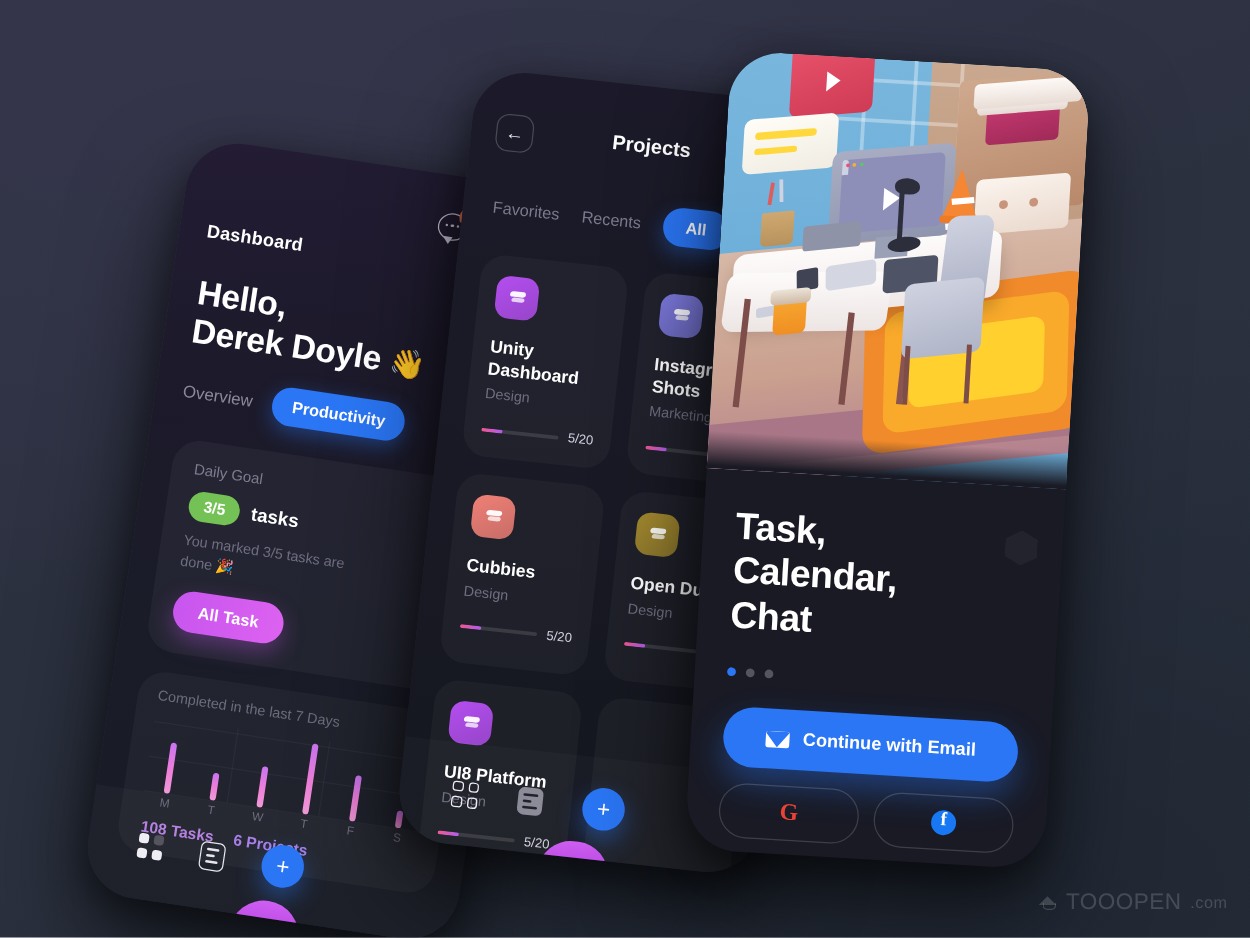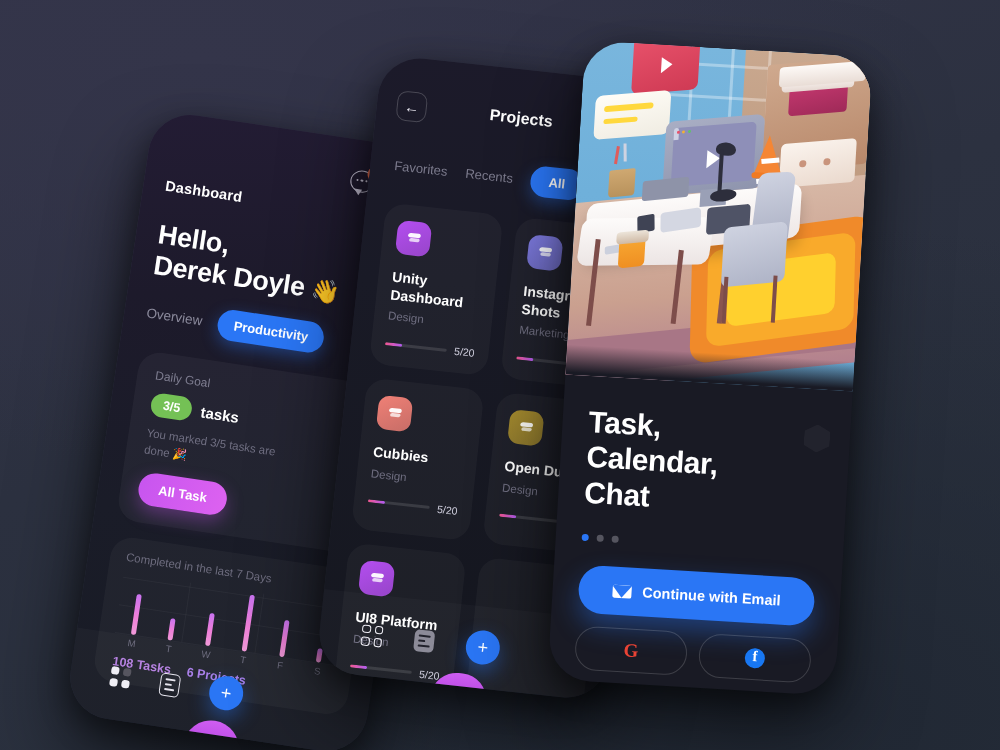--- a/index.html
+++ b/index.html
@@ -672,13 +672,18 @@
           <div class="socbtn">
             <span class="fb-ico"></span>
           </div>
         </div>
 
         <div class="terms">By continuing you agree Taskez's Terms of Services &amp; Privacy Policy</div>
       </div>
     </div>
   </div>
 
+  <div class="wm">
+    <span class="mk"></span>
+    <span>TOOOPEN</span>
+    <span class="dom">.com</span>
+  </div>
 </div>
 
 </body></html>

